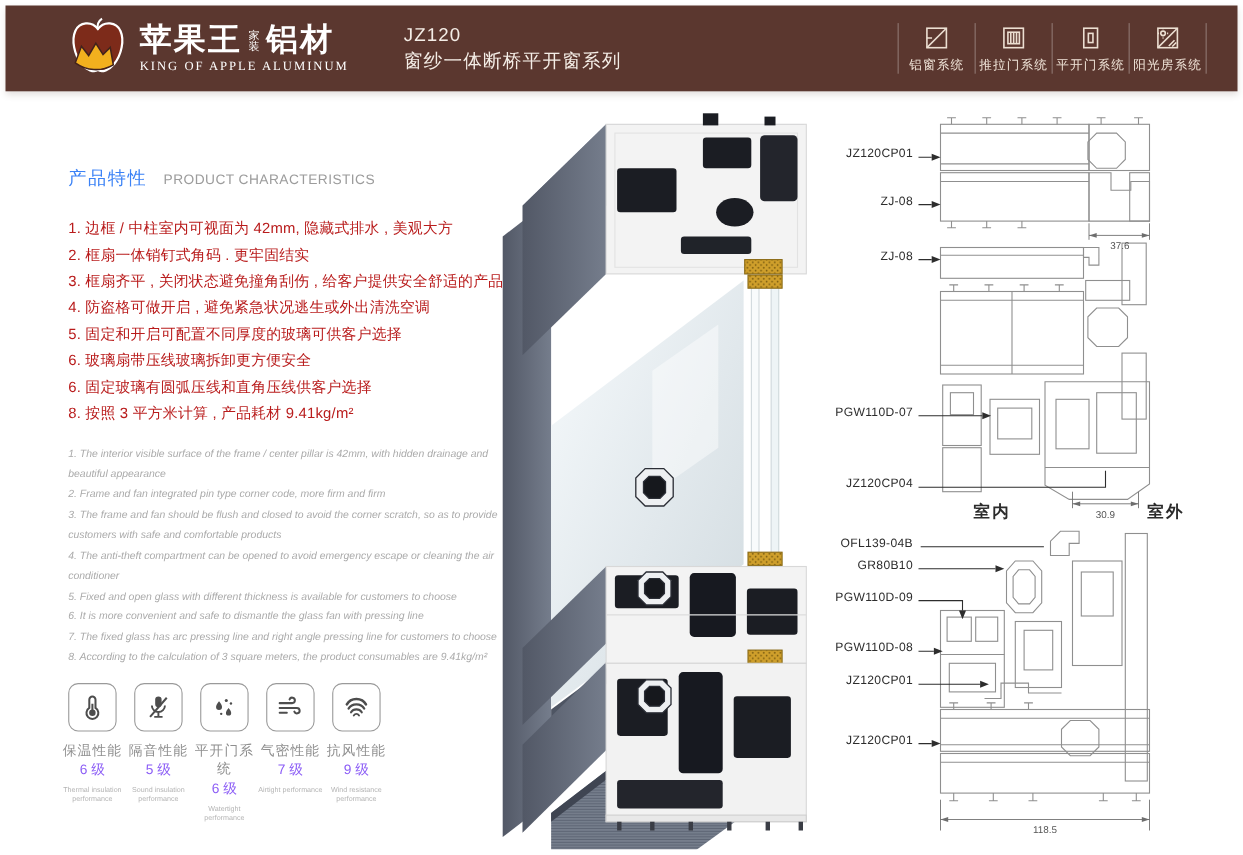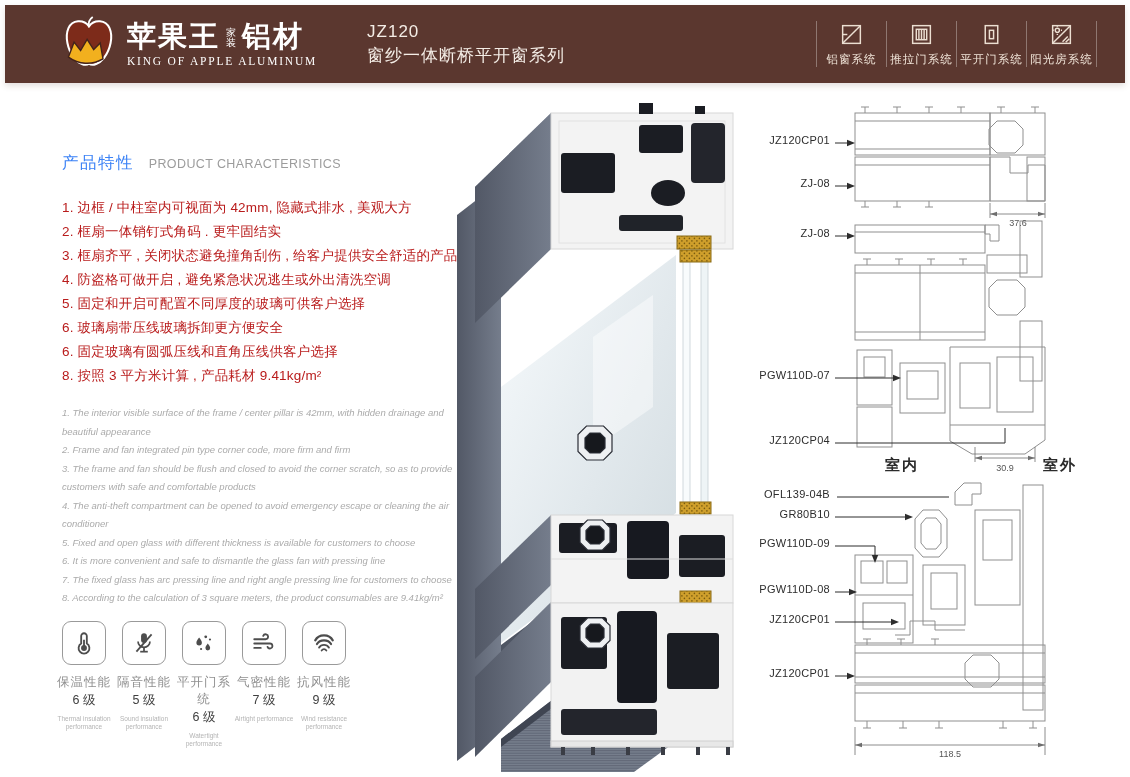--- a/index.html
+++ b/index.html
@@ -30,21 +30,21 @@
   .cnlist p{margin:0;font-size:13.5px;line-height:24px;color:#b91c1c;letter-spacing:.2px;}
   .enlist{margin-top:16px;font-style:italic;}
   .enlist p{margin:0;font-size:9.5px;line-height:18.5px;color:#ababab;}
 
   
   .perf{position:absolute;left:54px;top:621px;display:flex;}
   .pitem{width:60px;text-align:center;}
   .pbox{width:42px;height:42px;border:1.5px solid #9a9a9a;border-radius:9px;margin:0 auto;
         display:flex;align-items:center;justify-content:center;background:#fff;}
   .pname{margin-top:9px;font-size:12.5px;color:#8f8f8f;letter-spacing:1px;}
-  .pgrade{font-size:12.5px;color:#404040;line-height:18px;}
+  .pgrade{font-size:12.5px;color:#8b5cf6;line-height:18px;}
   .pdesc{margin-top:6px;font-size:6.5px;line-height:8px;color:#b4b4b4;}
 
   
   .render3d{position:absolute;left:443px;top:97px;width:295px;height:675px;}
 
   
   .diagrams{position:absolute;left:735px;top:95px;width:395px;height:682px;}
   .dwg{position:absolute;inset:0;}
   .dlabel{position:absolute;right:300px;white-space:nowrap;font-size:11px;color:#2d2d2d;letter-spacing:.3px;}
   .dio{position:absolute;font-size:15px;font-weight:bold;color:#2b2b2b;letter-spacing:2px;}

